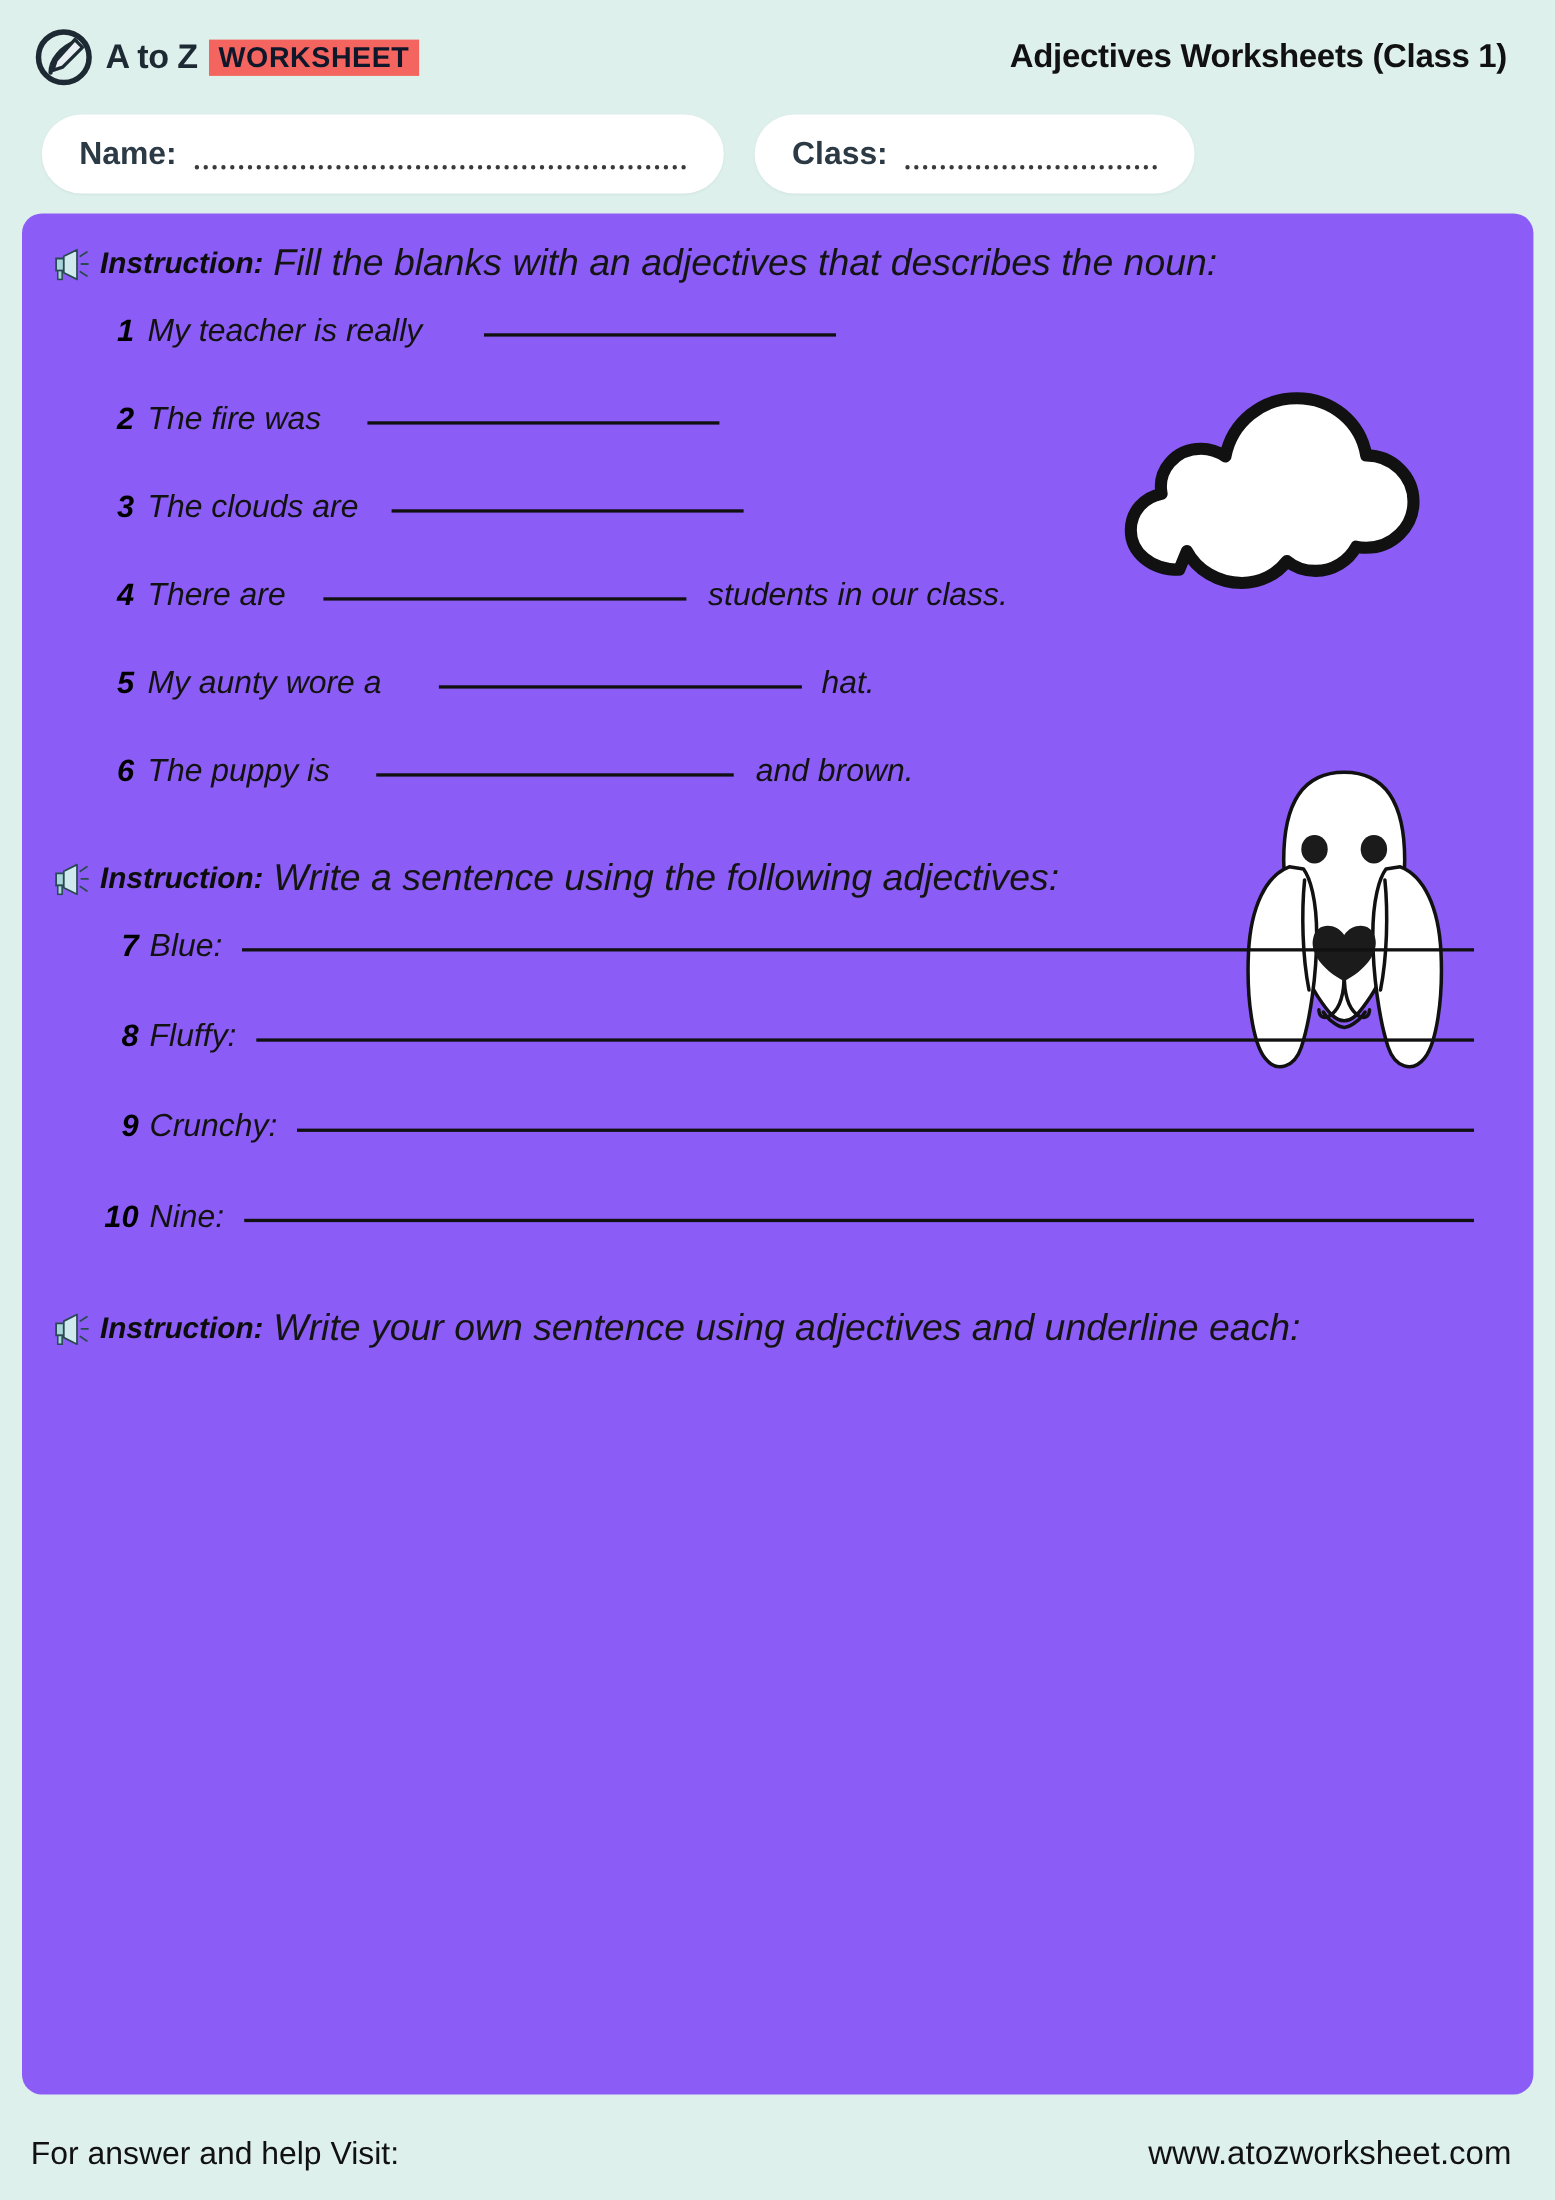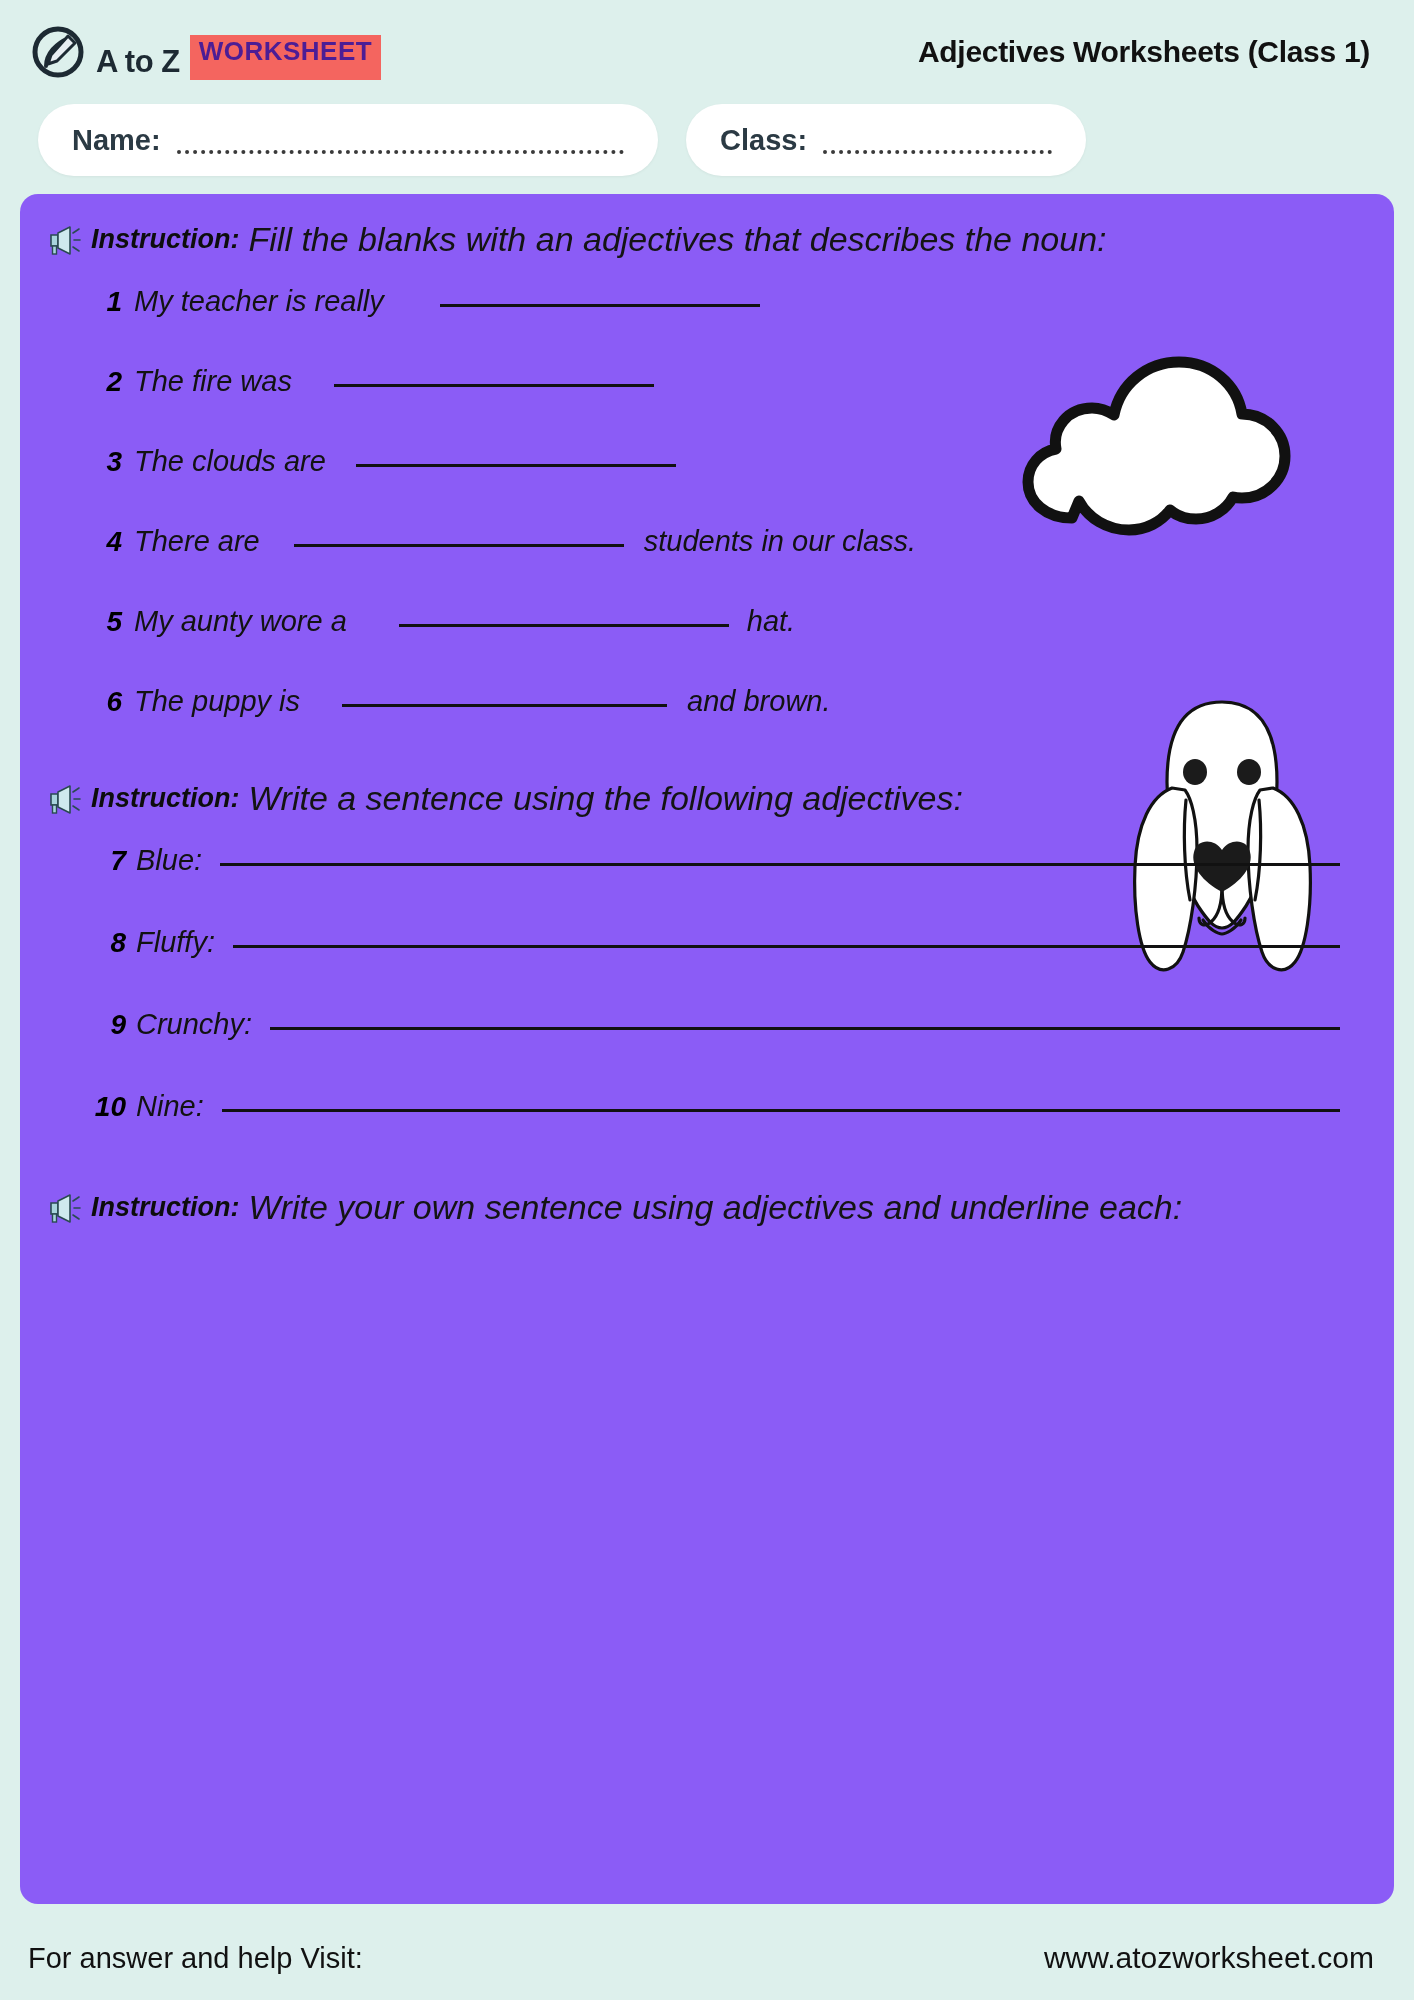--- a/index.html
+++ b/index.html
@@ -14,36 +14,36 @@
   }
 
   
   .header {
     height: 104px;
     display: flex;
     align-items: center;
     justify-content: space-between;
     padding: 0 44px 0 30px;
   }
-  .brand { display: flex; align-items: flex-end; gap: 10px; }
+  .brand { display: flex; align-items: center; gap: 10px; }
   .brand-mark { width: 56px; height: 56px; flex: 0 0 56px; }
   .brand-atoz {
     font-size: 31px;
     font-weight: 700;
     color: #1d2a33;
     letter-spacing: -0.5px;
     font-family: "Liberation Sans", sans-serif;
   }
   .brand-worksheet {
     background: #f4655f;
-    color: #4c1d95;
+    color: #0f172a;
     font-size: 26px;
     font-weight: 700;
     letter-spacing: 0.5px;
-    padding: 3px 9px 16px 9px;
+    padding: 3px 9px 4px 9px;
     line-height: 1;
     display: inline-block;
   }
   .header-title {
     font-size: 30px;
     font-weight: 700;
     color: #111;
     letter-spacing: -0.3px;
     white-space: nowrap;
   }

